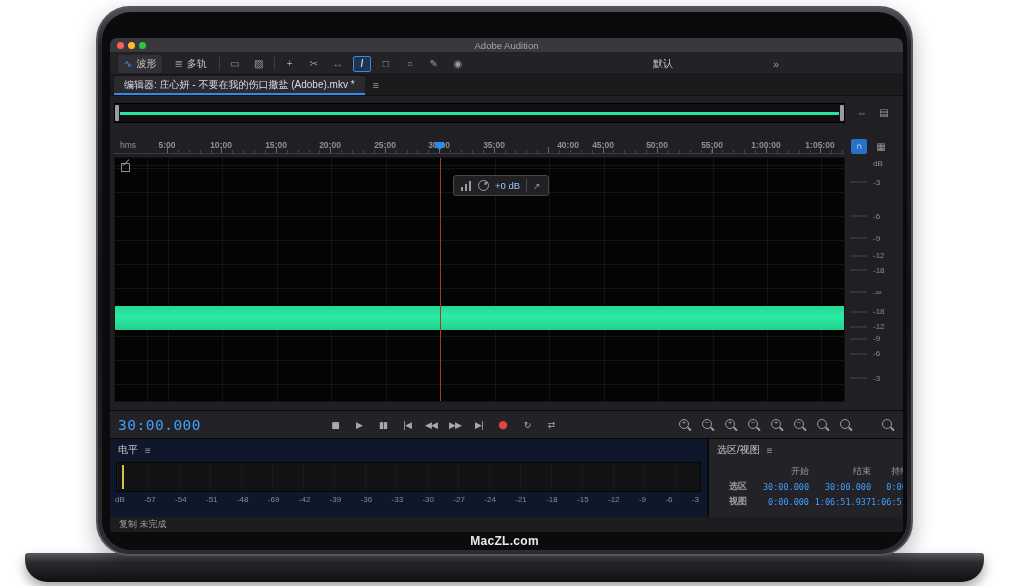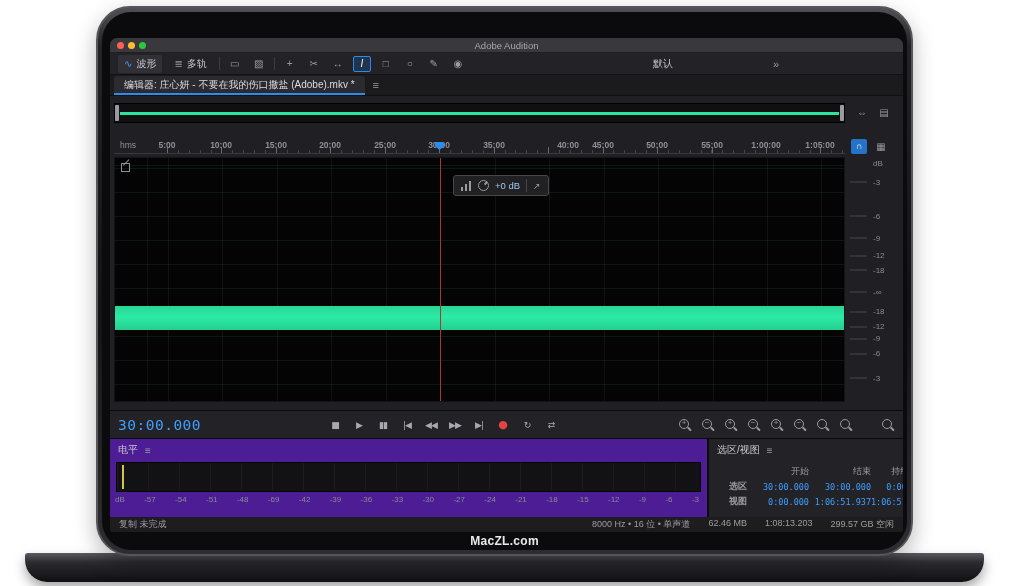--- a/index.html
+++ b/index.html
@@ -108,21 +108,21 @@
   .tbtns button.rec { color:#e04543; font-size:11px; letter-spacing:0; }
   .zooms { position:absolute; right:8px; top:0; bottom:0; display:flex; align-items:center; gap:9px; }
   .mag { position:relative; width:14px; height:14px; color:#9a9aa0; display:inline-block; }
   .mag::before { content:""; position:absolute; left:1px; top:1px; width:8px; height:8px; border:1px solid currentColor; border-radius:50%; }
   .mag::after { content:""; position:absolute; left:9px; top:10px; width:5px; height:1.5px; background:currentColor; transform:rotate(45deg); border-radius:1px; }
   .mag i { position:absolute; left:2px; top:1px; width:8px; height:8px; font-style:normal; font-size:8px; line-height:8px; text-align:center; }
   .zgap { width:10px; }
 
   
   .bottom { position:relative; height:78px; background:#0b0b0d; display:flex; gap:2px; }
-  .levels { flex:0 0 597px; background:#4c1d95; position:relative; }
+  .levels { flex:0 0 597px; background:#0f172a; position:relative; }
   .selview { flex:1; background:#232327; position:relative; }
   .phead { display:flex; align-items:center; gap:7px; padding:4px 8px 0; font-size:10px; color:#cacace; }
   .pmenu { color:#9a9aa0; font-size:10px; }
   .meter { position:absolute; left:6px; right:6px; top:23px; height:30px; background:#121215; border:1px solid #050507;
            background-image:repeating-linear-gradient(90deg,rgba(255,255,255,.04) 0 1px,transparent 1px 31px); }
   .peak { position:absolute; left:5px; top:2px; bottom:2px; width:2px; background:#d3c452; }
   .lscale { position:absolute; left:5px; right:8px; top:56px; display:flex; justify-content:space-between;
             font-size:8px; color:#8a8a90; }
   .svgrid { position:absolute; left:6px; right:8px; top:25px; display:grid;
             grid-template-columns:32px 62px 62px 1fr; grid-auto-rows:15px; align-items:center; font-size:9px; }
@@ -335,24 +335,18 @@
             <span class="rl">视图</span>
             <span class="v">0:00.000</span>
             <span class="v">1:06:51.937</span>
             <span class="v">1:06:51.937</span>
           </div>
         </div>
       </div>
 
       <div class="statusbar">
         <span class="sleft">复制 未完成</span>
-        <span class="sright">
-          <span>8000 Hz • 16 位 • 单声道</span>
-          <span>62.46 MB</span>
-          <span>1:08:13.203</span>
-          <span>299.57 GB 空闲</span>
-        </span>
       </div>
 
     </div>
     <div class="brand">MacZL.com</div>
   </div>
 </div>
 
 </body></html>

